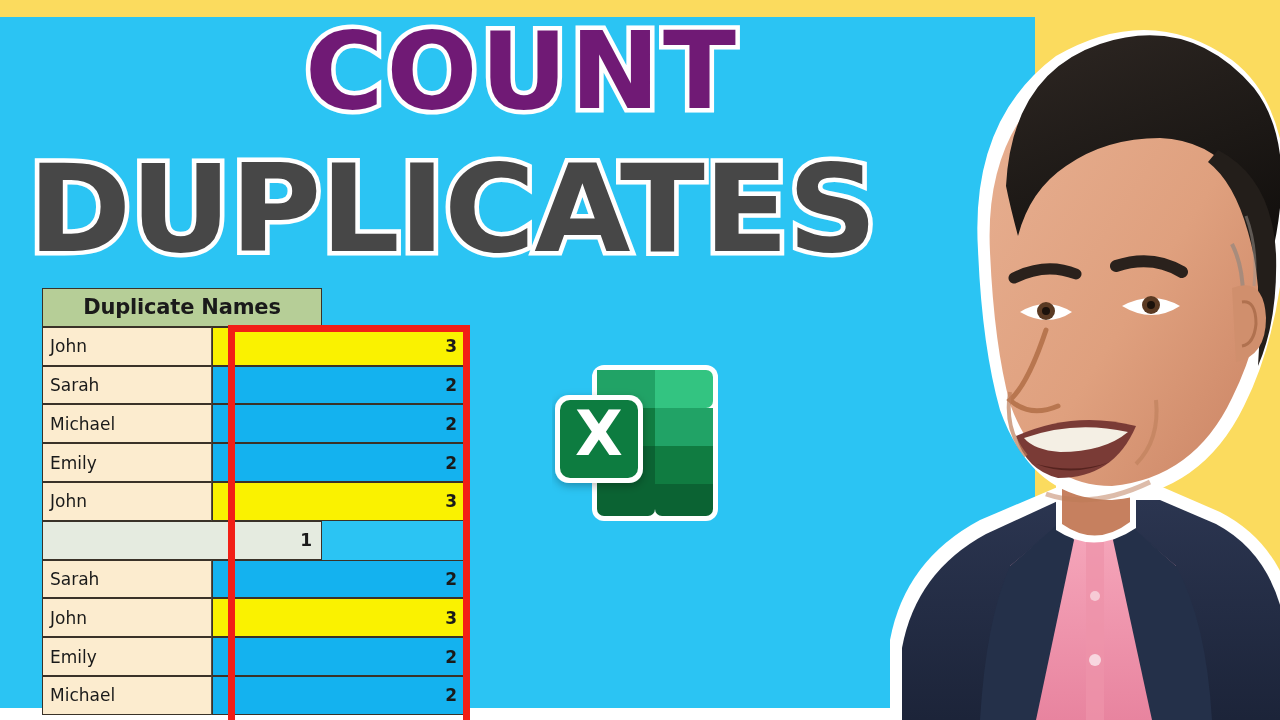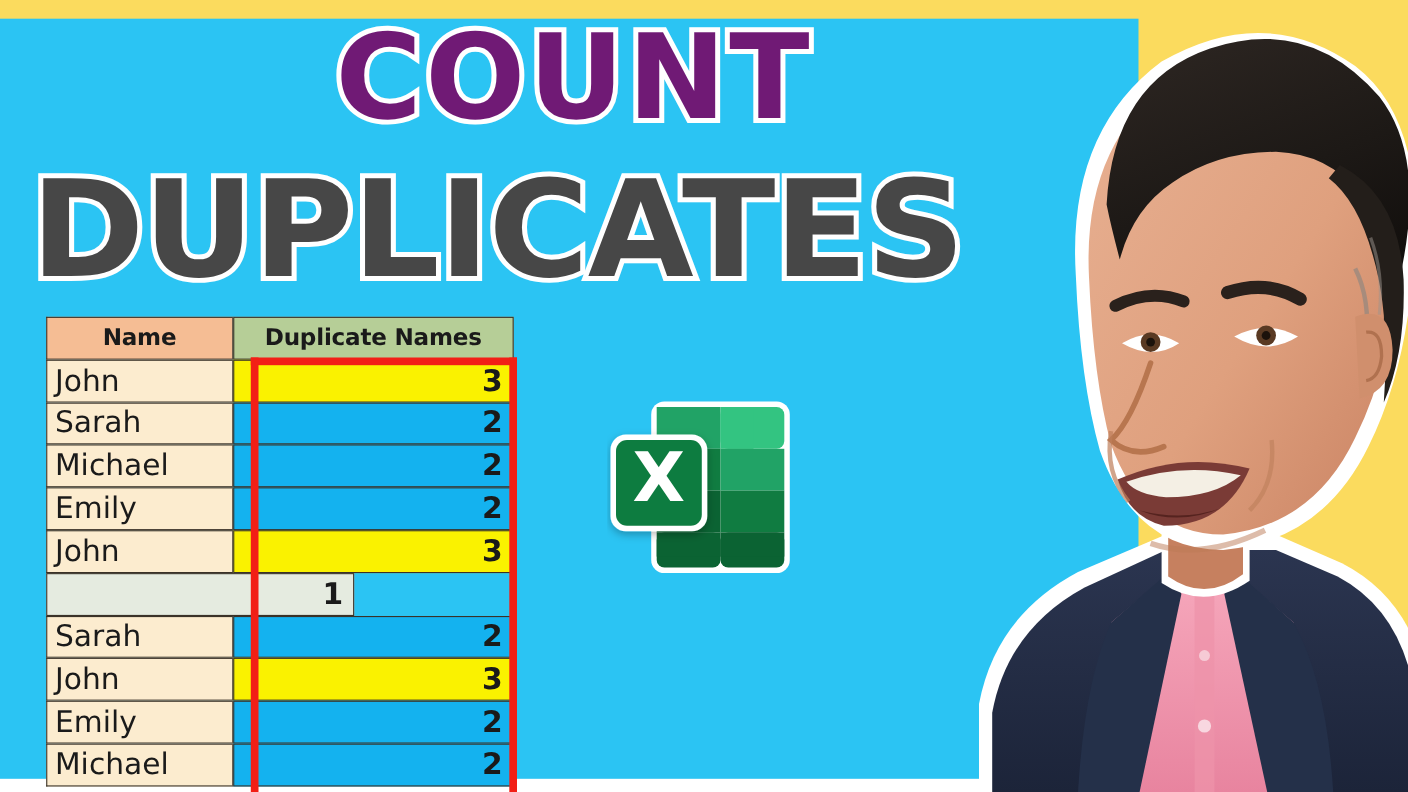--- a/index.html
+++ b/index.html
@@ -91,21 +91,21 @@
     z-index: 7;
   }
   .sheet-row {
     display: flex;
     height: 38.8px;
   }
   .cell {
     display: flex;
     align-items: center;
     font-family: "DejaVu Sans", sans-serif;
-    font-size: 27px;
+    font-size: 17px;
     color: #1a1a1a;
     border: 1px solid #3a3228;
     overflow: hidden;
   }
   .cell-name {
     width: 186px;
     padding-left: 7px;
     background: #fceccf;
     justify-content: flex-start;
     border-right-color: #5c5244;
@@ -201,21 +201,20 @@
         <rect x="3" y="33" width="88" height="88" rx="14" fill="#ffffff"></rect>
         <rect x="8" y="38" width="78" height="78" rx="10" fill="#107c41"></rect>
       </g>
       <text x="47" y="93" font-family="DejaVu Sans, sans-serif" font-size="62" font-weight="bold" fill="#ffffff" text-anchor="middle">X</text>
     </svg>
   </div>
 
   <div class="sheet">
 
     <div class="sheet-row header-row">
-      <div class="cell cell-name">Name</div>
       <div class="cell cell-dup">Duplicate Names</div>
     </div>
 
     <div id="rows-container">
         <div class="sheet-row">
           <div class="cell cell-name">John</div>
           <div class="cell cell-dup fill-yellow">3</div>
         </div>
         <div class="sheet-row">
           <div class="cell cell-name">Sarah</div>

